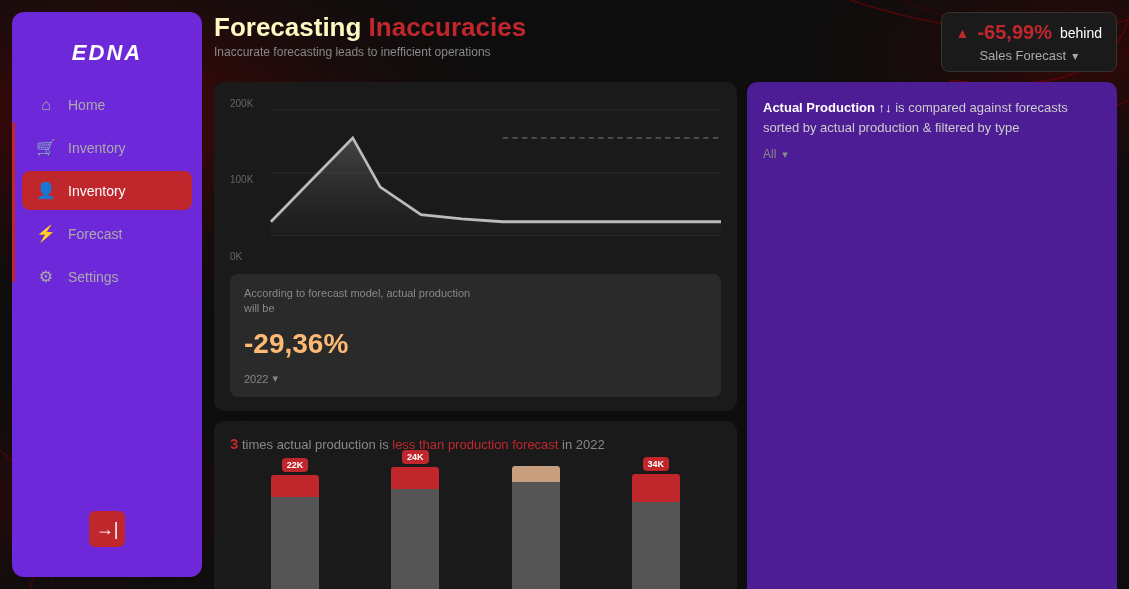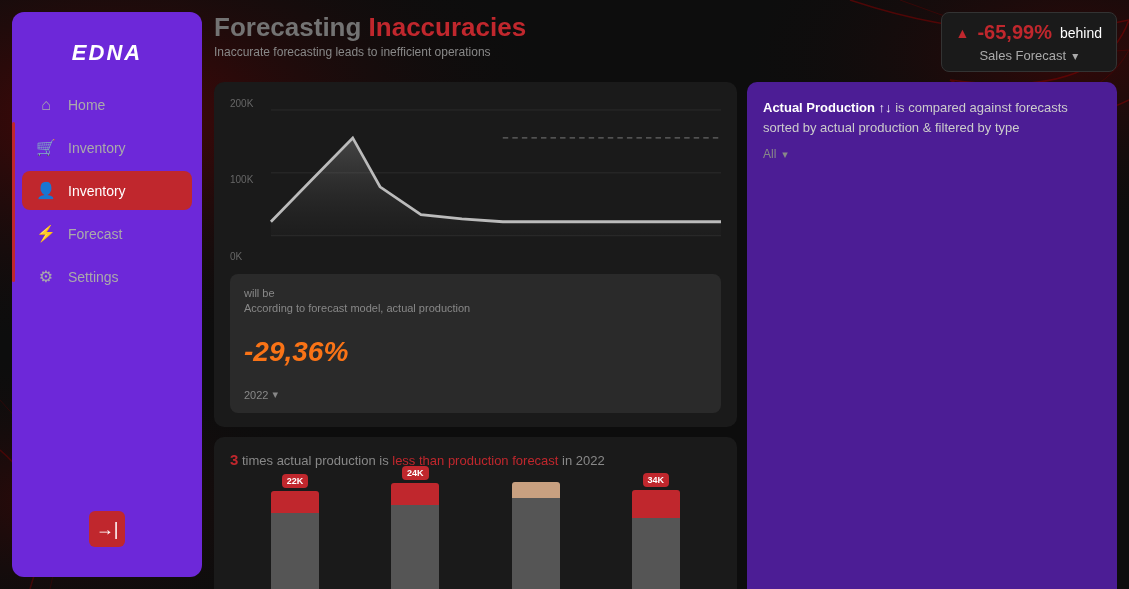--- a/index.html
+++ b/index.html
@@ -131,21 +131,21 @@
       justify-content: space-between;
     }
 
     .header-title-block {}
     .header-title {
       font-size: 26px;
       font-weight: 700;
       color: #fff;
     }
     .header-title span {
-      color: #737373;
+      color: #fef9c3;
     }
     .header-subtitle {
       font-size: 12px;
       color: #888;
       margin-top: 2px;
     }
 
     .header-badge {
       background: #1a1a1a;
       border: 1px solid #333;
@@ -255,23 +255,22 @@
       justify-content: center;
     }
     .info-text {
       font-size: 11px;
       color: #888;
       line-height: 1.4;
     }
     .info-percent {
       font-size: 28px;
       font-weight: 700;
-      color: #f97316;
-      margin: 20px 0;
-      font-style: italic;
+      color: #fdba74;
+      margin: 12px 0;
     }
     .info-bottom {
       display: flex;
       align-items: center;
       gap: 4px;
       font-size: 11px;
       color: #888;
     }
     .info-chevron {
       color: #888;
@@ -480,22 +479,22 @@
               <line x1="30" y1="100" x2="360" y2="100" stroke="#333" stroke-width="0.5"></line>
 
               <path d="M30,90 L60,60 L90,30 L110,65 L140,85 L170,88 L200,90 L240,90 L280,90 L320,90 L360,90 L360,100 L30,100 Z" fill="url(#lineGrad)"></path>
 
               <path d="M30,90 L60,60 L90,30 L110,65 L140,85 L170,88 L200,90 L240,90 L280,90 L320,90 L360,90" stroke="#bbb" stroke-width="2" fill="none"></path>
 
               <line x1="200" y1="30" x2="360" y2="30" stroke="#666" stroke-width="1" stroke-dasharray="4,3"></line>
             </svg>
           </div>
           <div class="chart-info-box">
+            <div class="info-text">According to forecast model, actual production</div>
             <div class="info-text">will be</div>
-            <div class="info-text">According to forecast model, actual production</div>
             <div class="info-percent">-29,36%</div>
             <div class="info-bottom">
               <span>2022</span>
               <span class="info-chevron">▾</span>
             </div>
           </div>
         </div>
 
         <div class="bar-card">
           <div class="bar-title">

